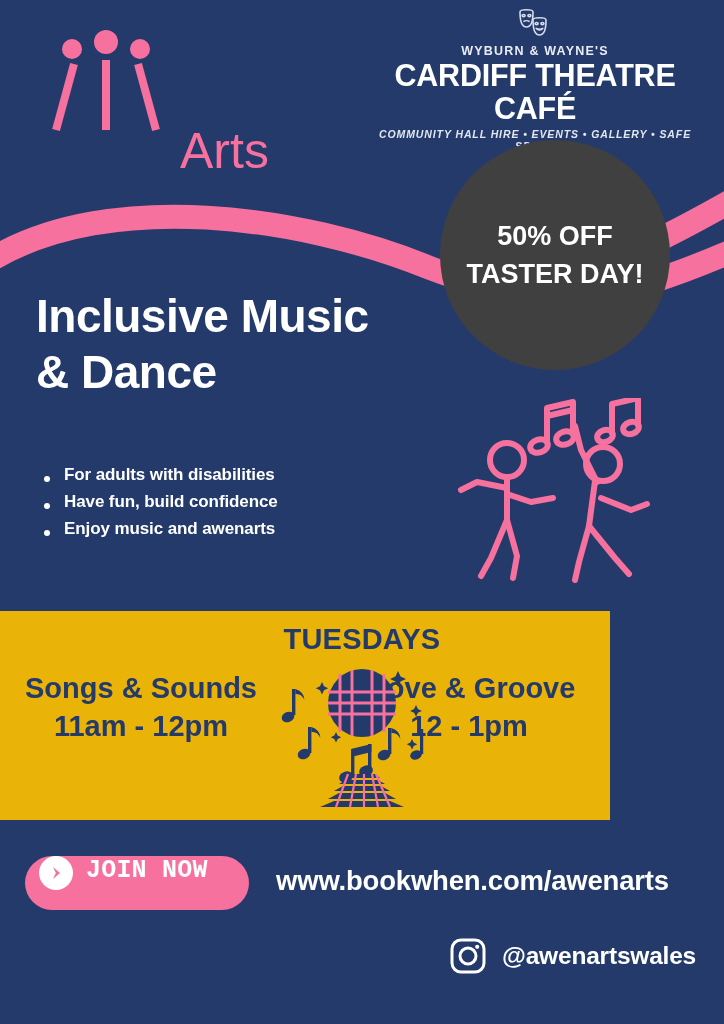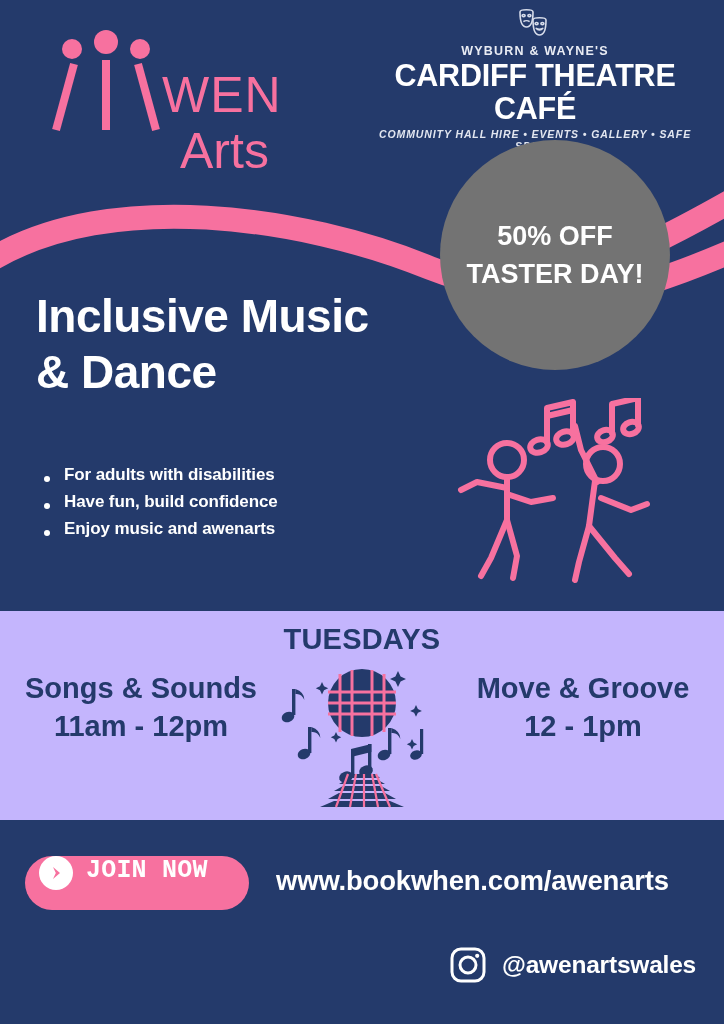--- a/index.html
+++ b/index.html
@@ -93,21 +93,21 @@
   }
 
   
   .offer-badge {
     position: absolute;
     left: 440px;
     top: 140px;
     width: 230px;
     height: 230px;
     border-radius: 50%;
-    background: #737373;
+    background: #404040;
     display: flex;
     flex-direction: column;
     align-items: center;
     justify-content: center;
     color: #ffffff;
     font-weight: bold;
     font-size: 27px;
     line-height: 1.42;
     text-align: center;
   }
@@ -158,23 +158,23 @@
     top: 398px;
     width: 220px;
     height: 190px;
   }
 
   
   .schedule {
     position: absolute;
     left: 0;
     top: 611px;
-    width: 724px;
+    width: 610px;
     height: 209px;
-    background: #c4b5fd;
+    background: #eab308;
   }
   .schedule-day {
     position: absolute;
     left: 0; top: 12px;
     width: 724px;
     text-align: center;
     font-size: 29px;
     font-weight: bold;
     color: #243a6b;
     letter-spacing: 0.2px;
@@ -259,21 +259,21 @@
     height: 56px;
   }
   .contact {
     position: absolute;
     display: flex;
     align-items: center;
     gap: 14px;
     color: #ffffff;
   }
   .contact-email { left: 26px; top: 0; }
-  .contact-insta { left: 448px; top: 9px; }
+  .contact-insta { left: 448px; top: 0; }
   .contact-text {
     font-size: 24.5px;
     font-weight: bold;
     letter-spacing: -0.2px;
   }
 </style>
 </head>
 <body>
 
 <div id="poster">
@@ -285,21 +285,20 @@
 
   <div class="awen-logo">
     <svg class="awen-mark" viewBox="0 0 120 120" width="120" height="120" aria-hidden="true">
       <circle cx="24" cy="31" r="10" fill="#f7719f"></circle>
       <circle cx="58" cy="24" r="12" fill="#f7719f"></circle>
       <circle cx="92" cy="31" r="10" fill="#f7719f"></circle>
       <path d="M 26 46 L 8 112" stroke="#f7719f" stroke-width="8" stroke-linecap="butt"></path>
       <path d="M 58 42 L 58 112" stroke="#f7719f" stroke-width="8" stroke-linecap="butt"></path>
       <path d="M 90 46 L 108 112" stroke="#f7719f" stroke-width="8" stroke-linecap="butt"></path>
     </svg>
-    <div class="awen-wordmark">WEN</div>
     <div class="awen-sub">Arts</div>
   </div>
 
   <div class="ctc">
     <svg class="ctc-masks" viewBox="0 0 46 34" width="46" height="34" aria-hidden="true">
       <g fill="none" stroke="#d7dcea" stroke-width="1.6" stroke-linejoin="round">
         <path d="M8 4 C8 2.5 10 1.8 14.5 1.8 C19 1.8 21 2.5 21 4 C21 12 19.5 19 14.5 19 C9.5 19 8 12 8 4 Z"></path>
         <ellipse cx="11.6" cy="7.6" rx="1.5" ry="1.1"></ellipse>
         <ellipse cx="17.4" cy="7.6" rx="1.5" ry="1.1"></ellipse>
         <path d="M11.4 13.6 C13 12.4 16 12.4 17.6 13.6"></path>

